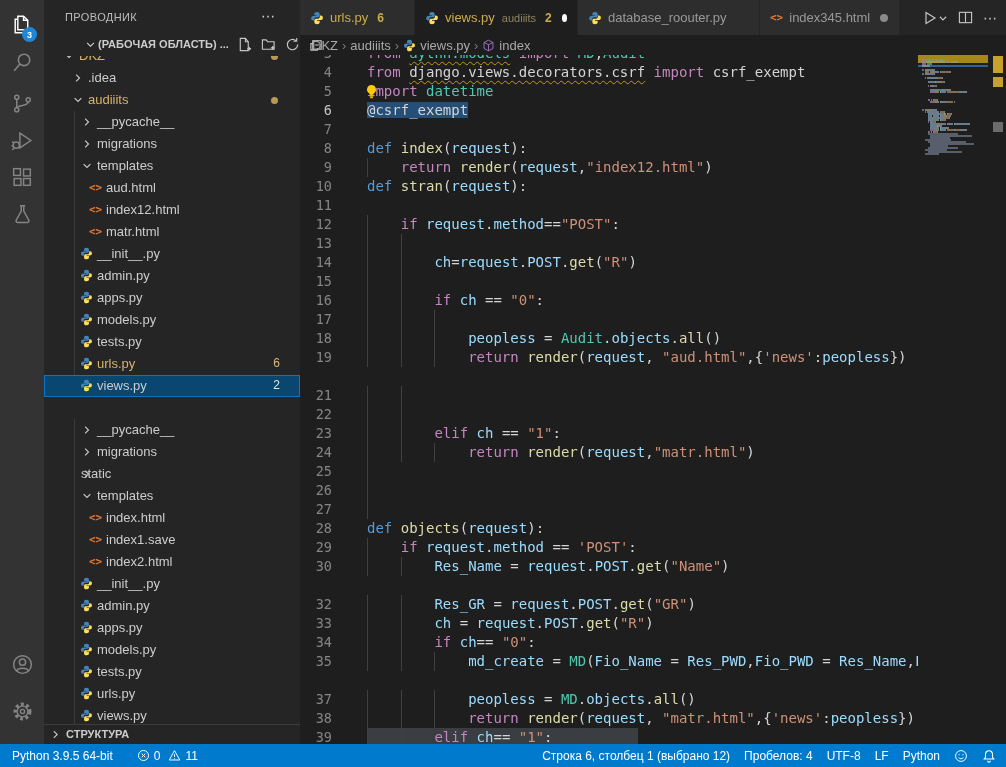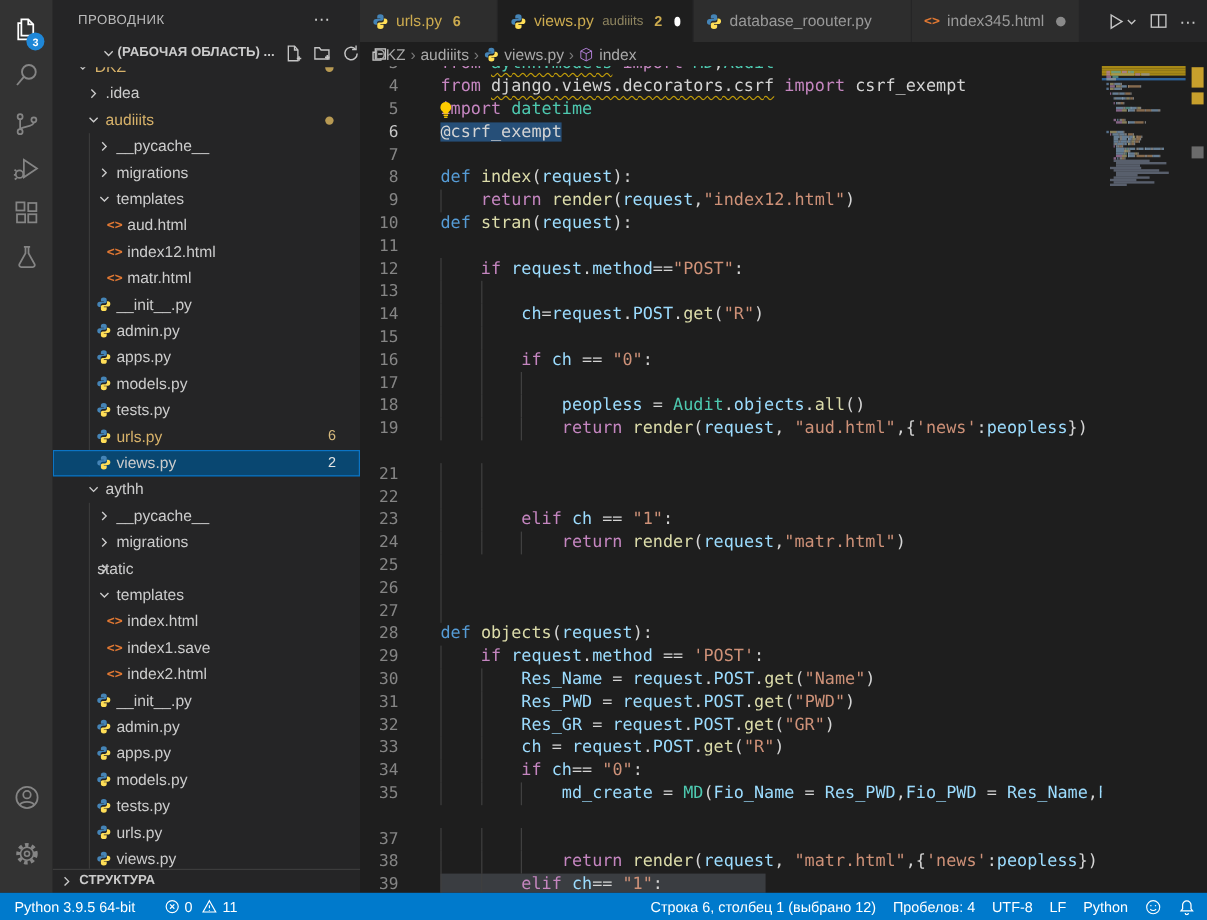--- a/index.html
+++ b/index.html
@@ -312,28 +312,20 @@
       <div class="trow sel" style="top: 319px;">
         <span class="ficon" style="left:36px">
           <svg width="13" height="13" viewBox="0 0 16 16">
             <path fill="#4584b6" d="M8 1C5.5 1 5 2.2 5 3.2V5h3v.6H3.8C2.2 5.6 1.3 6.7 1.3 8.3c0 1.6.9 2.6 2.4 2.6h1V9.3c0-1.2 1-2.2 2.2-2.2h2.3c1 0 1.8-.8 1.8-1.8V3.2C11 2.1 10.3 1 8 1z"></path>
             <path fill="#ffde57" d="M8 15c2.5 0 3-1.2 3-2.2V11H8v-.6h4.2c1.6 0 2.5-1.1 2.5-2.7 0-1.6-.9-2.6-2.4-2.6h-1v1.6c0 1.2-1 2.2-2.2 2.2H6.8c-1 0-1.8.8-1.8 1.8v2.1C5 13.9 5.7 15 8 15z"></path>
           </svg>
         </span>
         <span class="tlabel" style="left:53px">views.py</span>
         <span class="tbadge lite">2</span>
       </div>
-      <div class="trow" style="top: 341px;">
-        <span class="twist" style="left:28px">
-          <svg width="12" height="12" viewBox="0 0 16 16">
-            <path d="M3.5 5.5l4.5 4.5 4.5-4.5" fill="none" stroke="#cccccc" stroke-width="1.5"></path>
-          </svg>
-        </span>
-        <span class="tlabel" style="left:44px">aythh</span>
-      </div>
       <div class="trow" style="top: 363px;">
         <span class="twist" style="left:37px">
           <svg width="12" height="12" viewBox="0 0 16 16">
             <path d="M5.5 3.5L10 8l-4.5 4.5" fill="none" stroke="#cccccc" stroke-width="1.5"></path>
           </svg>
         </span>
         <span class="tlabel" style="left:53px">__pycache__</span>
       </div>
       <div class="trow" style="top: 385px;">
         <span class="twist" style="left:37px">
@@ -659,26 +651,20 @@
       <span class="guide" style="left:67px"></span>
       <span class="num">29</span>
       <span class="ctext"><span class="tk-w">    </span><span class="tk-k">if</span><span class="tk-w"> </span><span class="tk-v">request</span><span class="tk-w">.</span><span class="tk-v">method</span><span class="tk-w"> == </span><span class="tk-s">'POST'</span><span class="tk-w">:</span></span>
     </div>
     <div class="cline" style="top: 502px;">
       <span class="guide" style="left:67px"></span>
       <span class="guide" style="left:100.72px"></span>
       <span class="num">30</span>
       <span class="ctext"><span class="tk-w">        </span><span class="tk-v">Res_Name</span><span class="tk-w"> = </span><span class="tk-v">request</span><span class="tk-w">.</span><span class="tk-v">POST</span><span class="tk-w">.</span><span class="tk-f">get</span><span class="tk-w">(</span><span class="tk-s">"Name"</span><span class="tk-w">)</span></span>
     </div>
-    <div class="cline" style="top: 521px;">
-      <span class="guide" style="left:67px"></span>
-      <span class="guide" style="left:100.72px"></span>
-      <span class="num">31</span>
-      <span class="ctext"><span class="tk-w">        </span><span class="tk-v">Res_PWD</span><span class="tk-w"> = </span><span class="tk-v">request</span><span class="tk-w">.</span><span class="tk-v">POST</span><span class="tk-w">.</span><span class="tk-f">get</span><span class="tk-w">(</span><span class="tk-s">"PWD"</span><span class="tk-w">)</span></span>
-    </div>
     <div class="cline" style="top: 540px;">
       <span class="guide" style="left:67px"></span>
       <span class="guide" style="left:100.72px"></span>
       <span class="num">32</span>
       <span class="ctext"><span class="tk-w">        </span><span class="tk-v">Res_GR</span><span class="tk-w"> = </span><span class="tk-v">request</span><span class="tk-w">.</span><span class="tk-v">POST</span><span class="tk-w">.</span><span class="tk-f">get</span><span class="tk-w">(</span><span class="tk-s">"GR"</span><span class="tk-w">)</span></span>
     </div>
     <div class="cline" style="top: 559px;">
       <span class="guide" style="left:67px"></span>
       <span class="guide" style="left:100.72px"></span>
       <span class="num">33</span>
@@ -695,20 +681,21 @@
       <span class="guide" style="left:100.72px"></span>
       <span class="guide" style="left:134.44px"></span>
       <span class="num">35</span>
       <span class="ctext"><span class="tk-w">            </span><span class="tk-v">md_create</span><span class="tk-w"> = </span><span class="tk-c">MD</span><span class="tk-w">(</span><span class="tk-v">Fio_Name</span><span class="tk-w"> = </span><span class="tk-v">Res_PWD</span><span class="tk-w">,</span><span class="tk-v">Fio_PWD</span><span class="tk-w"> = </span><span class="tk-v">Res_Name</span><span class="tk-w">,</span><span class="tk-v">Fio</span></span>
     </div>
     <div class="cline" style="top: 635px;">
       <span class="guide" style="left:67px"></span>
       <span class="guide" style="left:100.72px"></span>
       <span class="guide" style="left:134.44px"></span>
       <span class="num">37</span>
+      <span class="ctext"><span class="tk-w">            </span><span class="tk-v">peopless</span><span class="tk-w"> = </span><span class="tk-c">MD</span><span class="tk-w">.</span><span class="tk-v">objects</span><span class="tk-w">.</span><span class="tk-f">all</span><span class="tk-w">()</span></span>
     </div>
     <div class="cline" style="top: 654px;">
       <span class="guide" style="left:67px"></span>
       <span class="guide" style="left:100.72px"></span>
       <span class="guide" style="left:134.44px"></span>
       <span class="num">38</span>
       <span class="ctext"><span class="tk-w">            </span><span class="tk-k">return</span><span class="tk-w"> </span><span class="tk-f">render</span><span class="tk-w">(</span><span class="tk-v">request</span><span class="tk-w">, </span><span class="tk-s">"matr.html"</span><span class="tk-w">,{</span><span class="tk-s">'news'</span><span class="tk-w">:</span><span class="tk-v">peopless</span><span class="tk-w">})</span></span>
     </div>
     <div class="cline" style="top: 673px;">
       <span class="band"></span>

